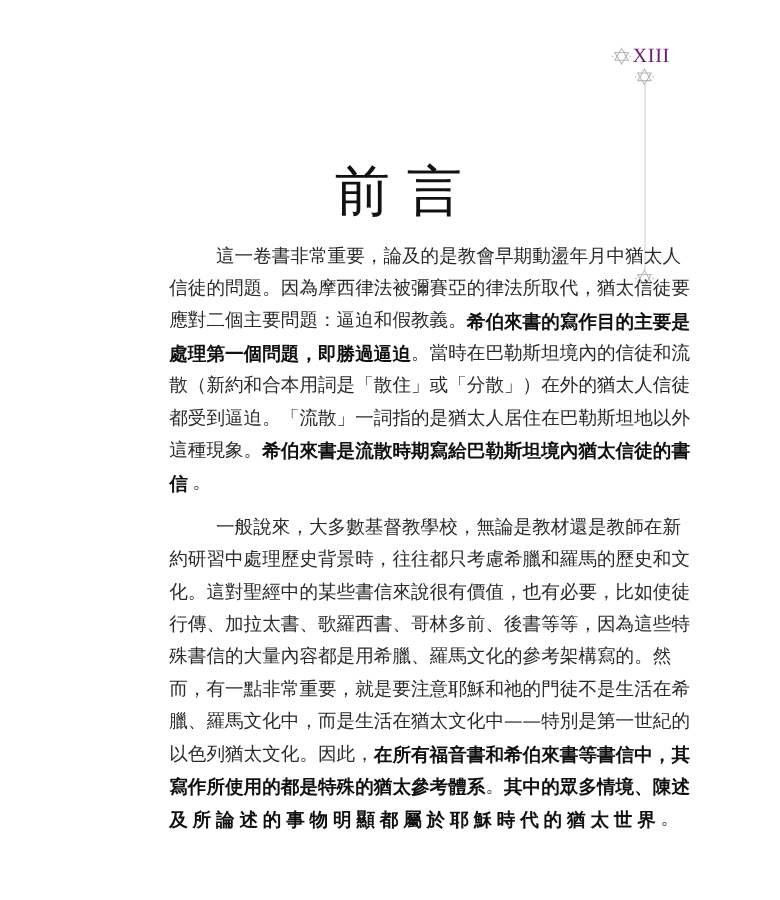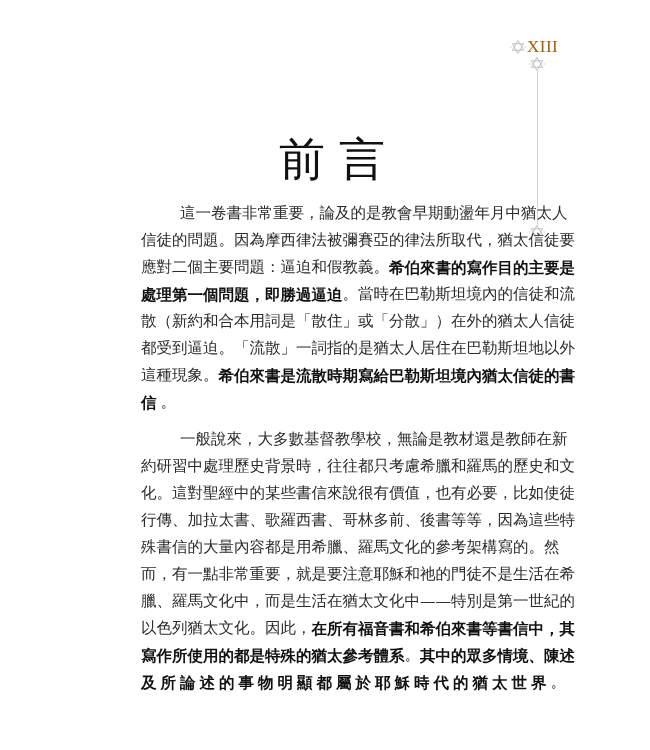--- a/index.html
+++ b/index.html
@@ -14,21 +14,21 @@
       overflow: hidden;
       font-family: "DejaVu Serif", "Liberation Serif", serif;
       color: #1a1a1a;
     }
     .page-number {
       position: absolute;
       left: 527px;
       top: 37px;
       font-family: "Liberation Serif", "DejaVu Serif", serif;
       font-size: 17px;
-      color: #a16207;
+      color: #701a75;
       letter-spacing: 0.5px;
     }
     .star {
       position: absolute;
       width: 16px;
       height: 16px;
     }
     .star svg { width: 16px; height: 16px; display: block; }
     .rule {
       position: absolute;

